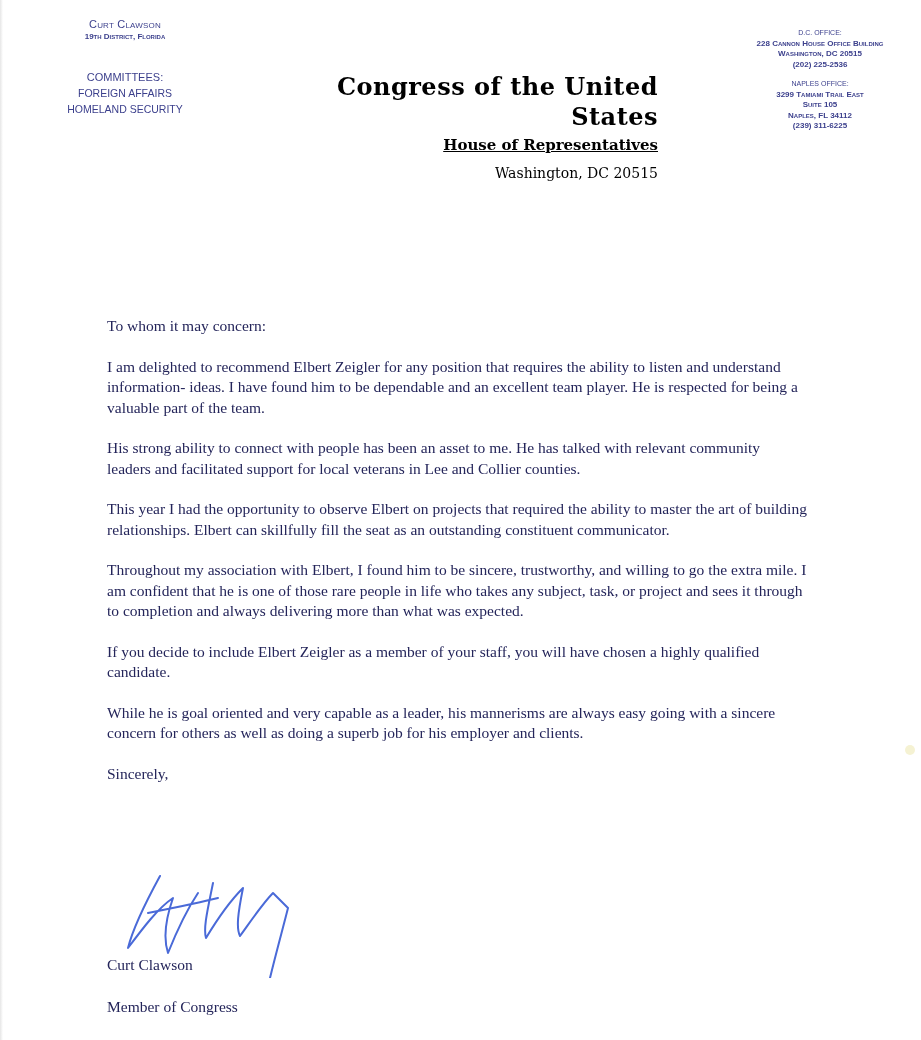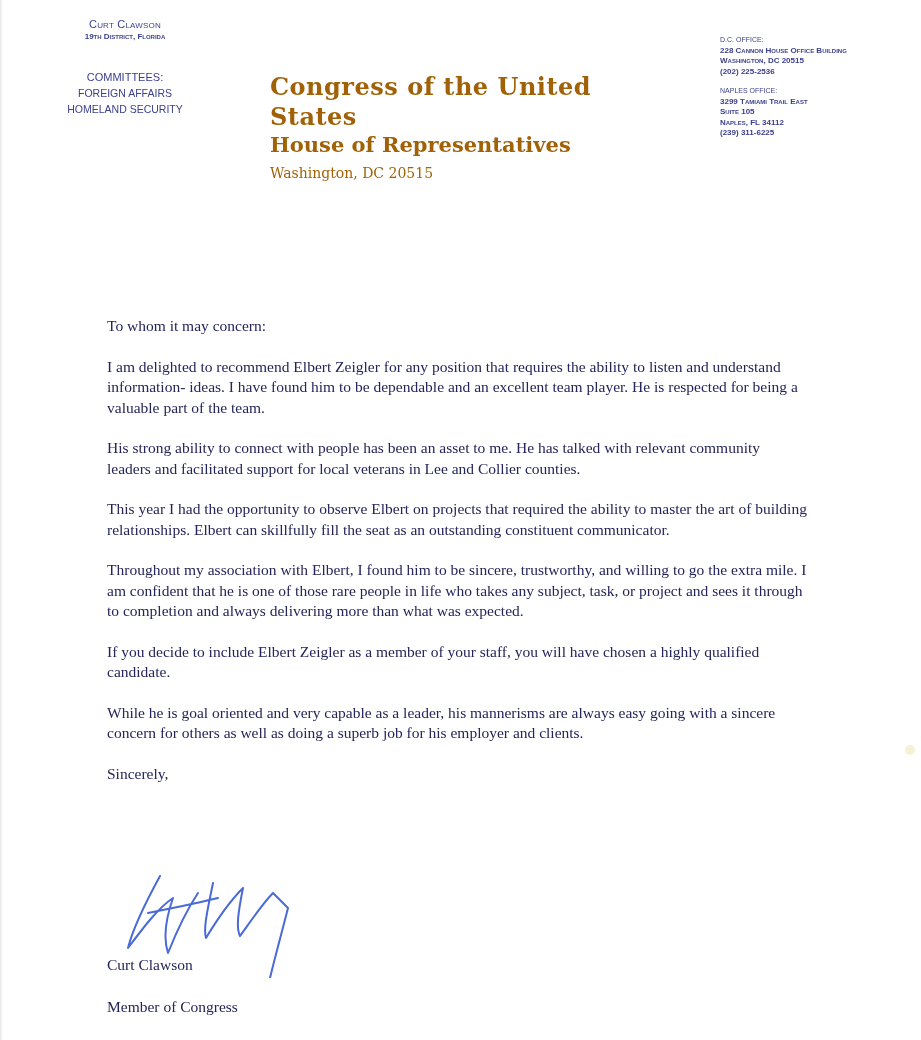--- a/index.html
+++ b/index.html
@@ -7,27 +7,27 @@
   .page { position:absolute; left:0; top:0; width:844px; height:1040px; background:#fff; }
   .scan-edge { position:absolute; left:0; top:0; width:3px; height:1040px; background:linear-gradient(90deg,#e6e6e6,#fff); }
 
   .lh-left { position:absolute; left:40px; top:18px; width:170px; text-align:center;
              font-family:"Liberation Sans", sans-serif; color:#3b3f8c; }
   .lh-name { font-size:11px; font-variant:small-caps; letter-spacing:0.2px; }
   .lh-district { font-size:8px; font-weight:bold; font-variant:small-caps; margin-top:2px; }
   .lh-comm-label { font-size:11px; margin-top:30px; }
   .lh-comm { font-size:10.5px; margin-top:4px; }
 
-  .lh-center { position:absolute; left:270px; top:72px; width:400px; text-align:left;
-               color:#a16207; font-family:"DejaVu Serif", serif; }
+  .lh-center { position:absolute; left:258px; top:72px; width:400px; text-align:right;
+               color:#000000; font-family:"DejaVu Serif", serif; }
   .lh-title { font-size:24px; font-weight:bold; letter-spacing:0.5px; line-height:30px; }
-  .lh-sub { font-size:21px; font-weight:bold; line-height:24px; margin-top:1px; }
+  .lh-sub { font-size:15px; font-weight:bold; line-height:24px; margin-top:1px;text-decoration:underline; }
   .lh-city { font-size:14px; line-height:20px; margin-top:6px; }
 
-  .lh-right { position:absolute; left:720px; top:35px; width:200px; 
+  .lh-right { position:absolute; left:720px; top:28px; width:200px; text-align:center;
               font-family:"Liberation Sans", sans-serif; color:#3b3f8c; font-size:8px; line-height:10.5px; }
   .office { margin-bottom:9px; }
   .office .head { font-size:7px; }
   .office .line { font-variant:small-caps; font-weight:bold; font-size:8px; }
 
   .body-text { position:absolute; left:107px; top:316px; width:700px;
                font-family:"Liberation Serif", serif; font-size:15.5px; line-height:20.5px; color:#24255a; }
   .body-text p { margin:0 0 20px 0; }
   .salutation { margin-bottom:20px !important; }
 

